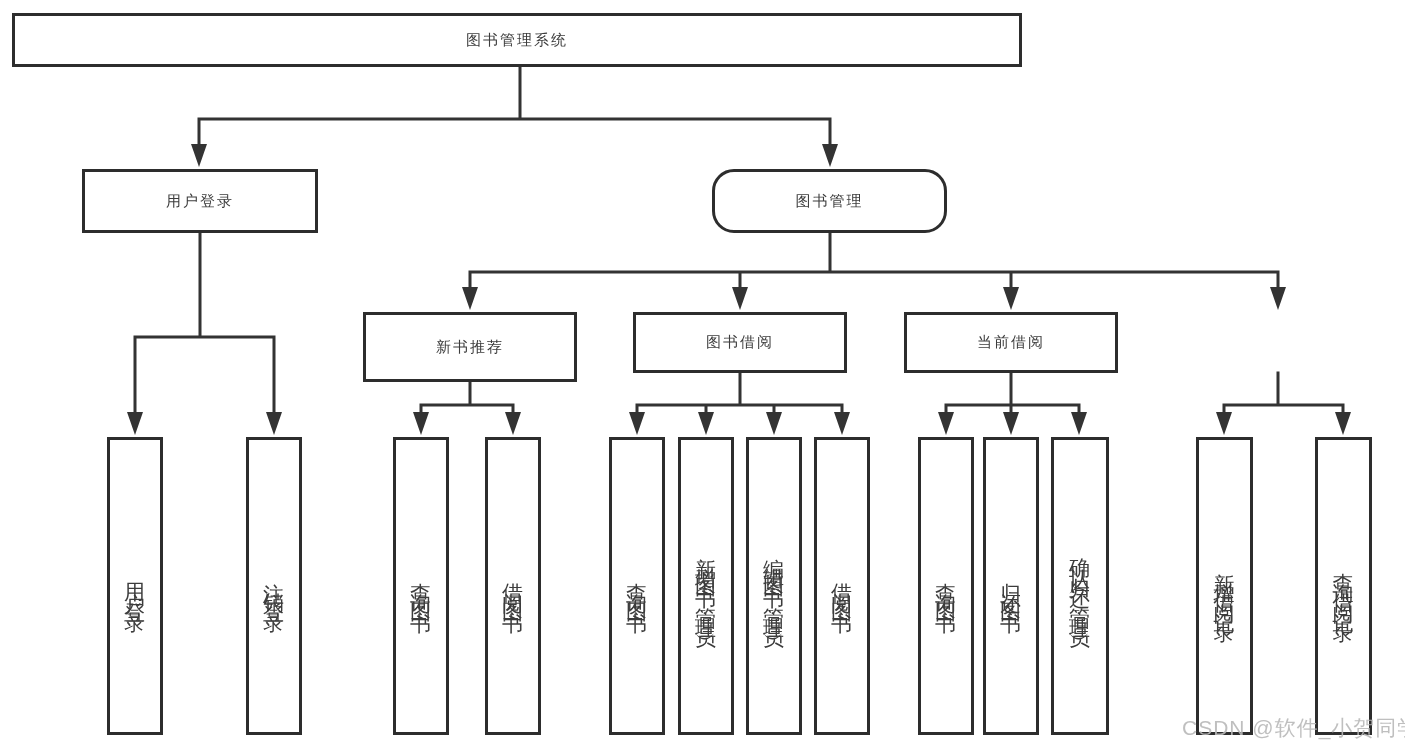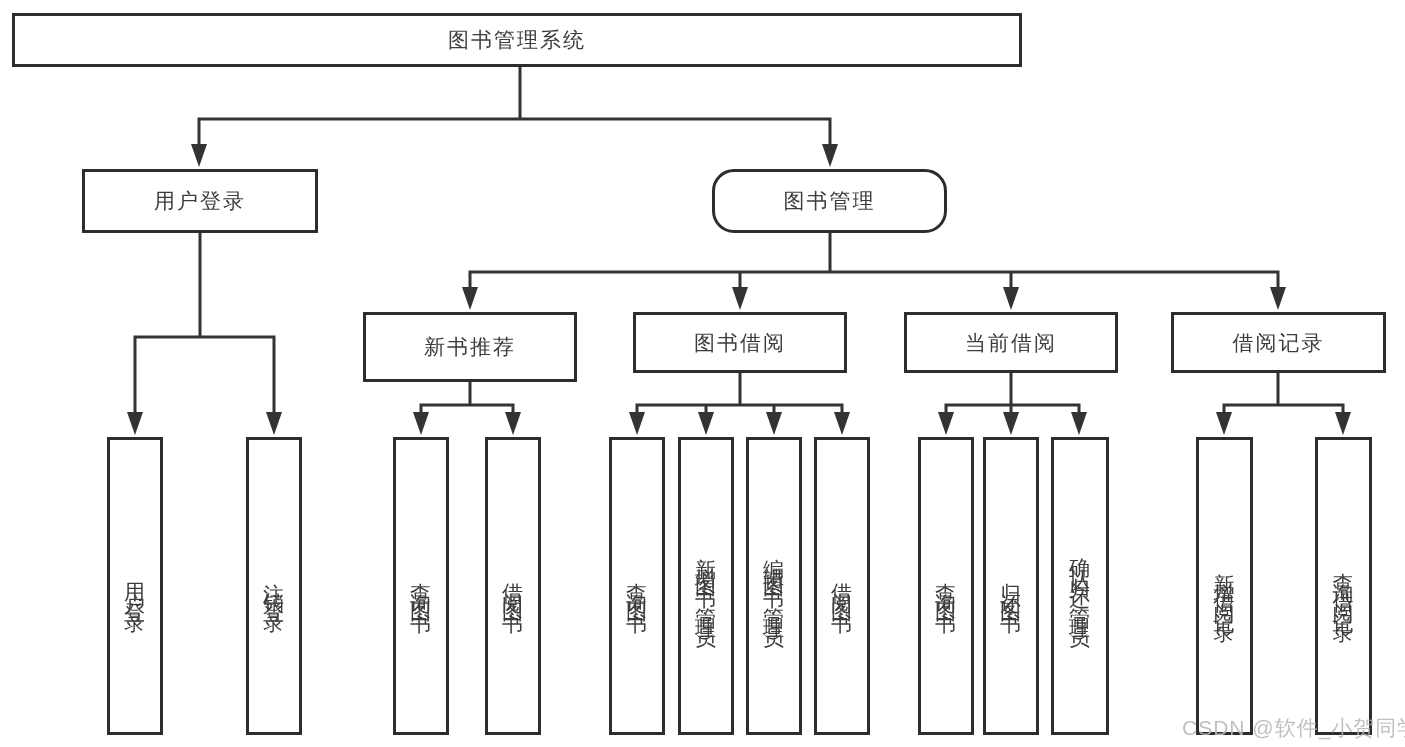--- a/index.html
+++ b/index.html
@@ -21,21 +21,21 @@
     position: absolute;
     box-sizing: border-box;
     background: #ffffff;
     border: 3px solid #2d2d2d;
     display: flex;
     align-items: center;
     justify-content: center;
     color: #3c3c3c;
   }
   .hbox span {
-    font-size: 21px;
+    font-size: 15px;
     letter-spacing: 2px;
     white-space: nowrap;
   }
   .vbox span {
     writing-mode: vertical-rl;
     text-orientation: mixed;
     font-size: 21px;
     letter-spacing: 10px;
     line-height: 1;
     white-space: nowrap;
@@ -109,23 +109,20 @@
 
   <div class="hbox" style="left:363px; top:312px; width:214px; height:70px;">
     <span>新书推荐</span>
   </div>
   <div class="hbox" style="left:633px; top:312px; width:214px; height:61px;">
     <span>图书借阅</span>
   </div>
   <div class="hbox" style="left:904px; top:312px; width:214px; height:61px;">
     <span>当前借阅</span>
   </div>
-  <div class="hbox" style="left:1171px; top:312px; width:215px; height:61px;">
-    <span>借阅记录</span>
-  </div>
 
   <div class="vbox" style="left:107px; top:437px; width:56px; height:298px;">
     <span>用户登录</span>
   </div>
   <div class="vbox" style="left:246px; top:437px; width:56px; height:298px;">
     <span>注销登录</span>
   </div>
 
   <div class="vbox" style="left:393px; top:437px; width:56px; height:298px;">
     <span>查询图书</span>

